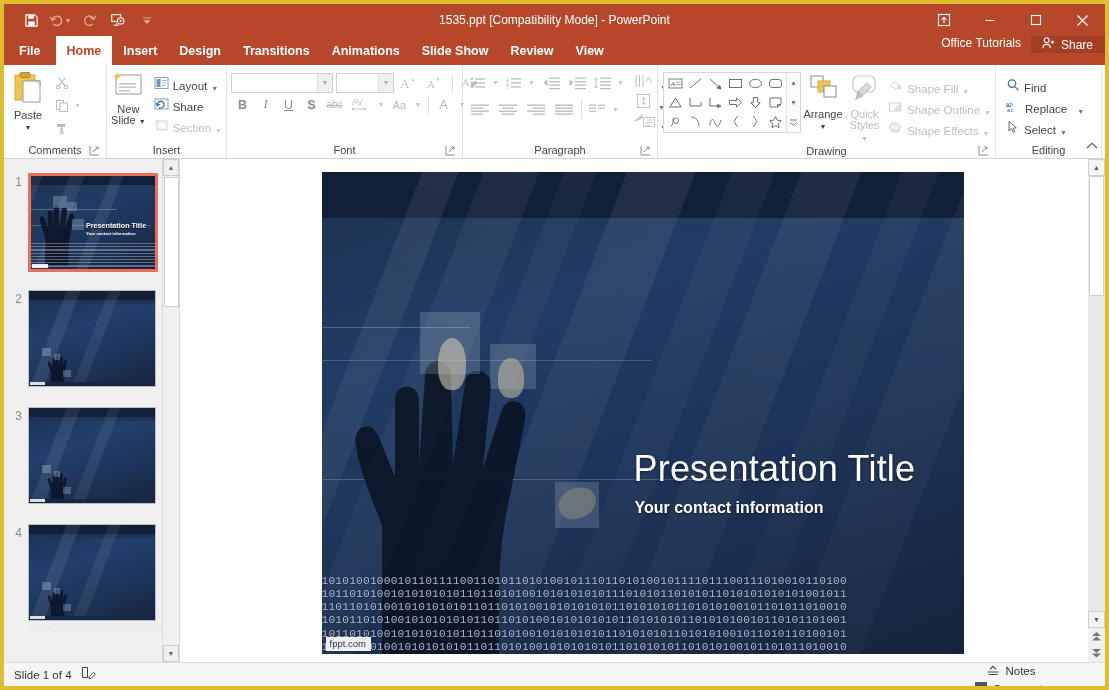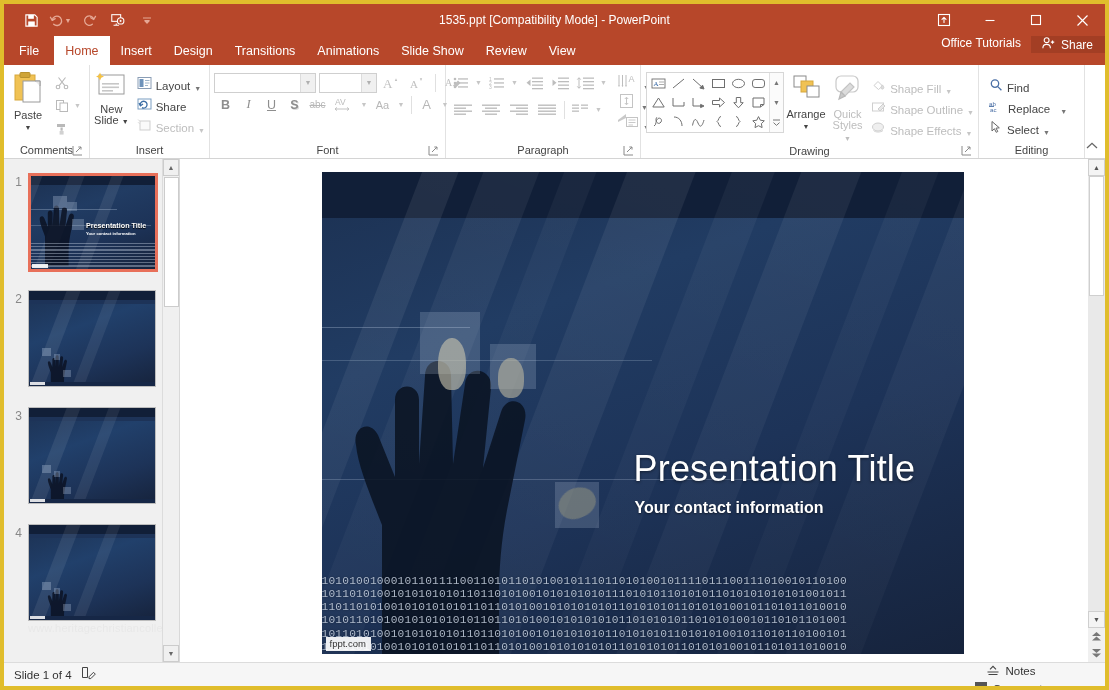--- a/index.html
+++ b/index.html
@@ -56,20 +56,21 @@
     height: 29px;
     background: #b7472a;
     display: flex;
     align-items: stretch;
   }
   .tab {
     padding: 0 11px;
     display: flex; align-items: center;
     color: #ffffff; font-size: 12.5px;
     white-space: nowrap;
+    font-weight: bold;
   }
   .tab.file { padding: 0 15px; }
   .tab.active {
     background: #ffffff;
     color: #b7472a;
   }
   .tellme {
     display: flex; align-items: center; gap: 5px;
     padding-left: 16px;
     color: #f5d9d1; font-size: 12px;
@@ -428,21 +429,21 @@
             <path d="M12.3 4.2v3.6M10.5 6h3.6"></path>
           </svg>
         </span>
         <span>Share</span>
       </div>
     </div>
   </div>
 
   <div class="ribbon">
 
-    <div class="rgroup" style="width:86px">
+    <div class="rgroup" style="width:103px">
       <div class="rbody">
         <div class="bigbtn">
           <span>
             <svg width="32" height="34" viewBox="0 0 32 34">
               <rect x="3" y="4" width="20" height="25" fill="#f0c254" stroke="#d8a73a"></rect>
               <rect x="8" y="1.5" width="10" height="5" rx="1" fill="#cfa437" stroke="#b8912e"></rect>
               <rect x="11" y="10" width="17" height="21" fill="#ffffff" stroke="#9a9a9a"></rect>
               <path d="M23 10h5v5" fill="#e6e6e6" stroke="#9a9a9a"></path>
             </svg>
           </span>

